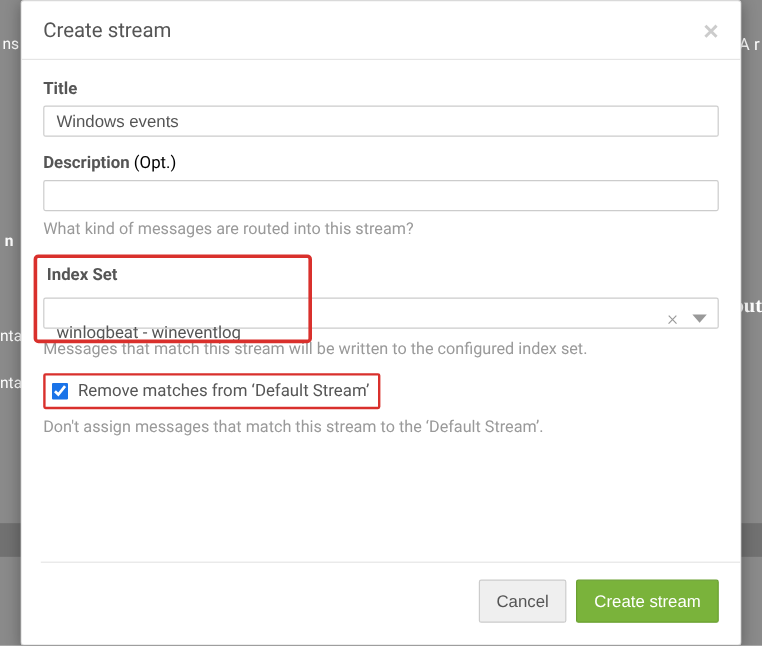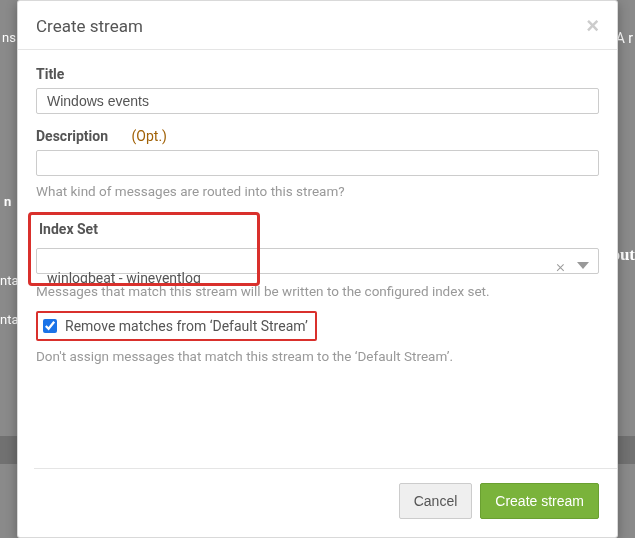--- a/index.html
+++ b/index.html
@@ -78,22 +78,21 @@
     .form-group { margin-bottom: 14px; }
     .label {
       font-size: 14px;
       font-weight: 700;
       color: #555;
       display: block;
       margin-bottom: 6px;
     }
     .label .opt {
       font-weight: 400;
-      color: #a16207;
-      margin-left: 20px;
+      color: #000000;
     }
     .text-input, .select-box {
       width: 100%;
       height: 20px;
       border: 1px solid #ccc;
       border-radius: 2px;
       padding: 12px 10px;
       font-size: 14px;
       color: #555;
       background: #fff;

